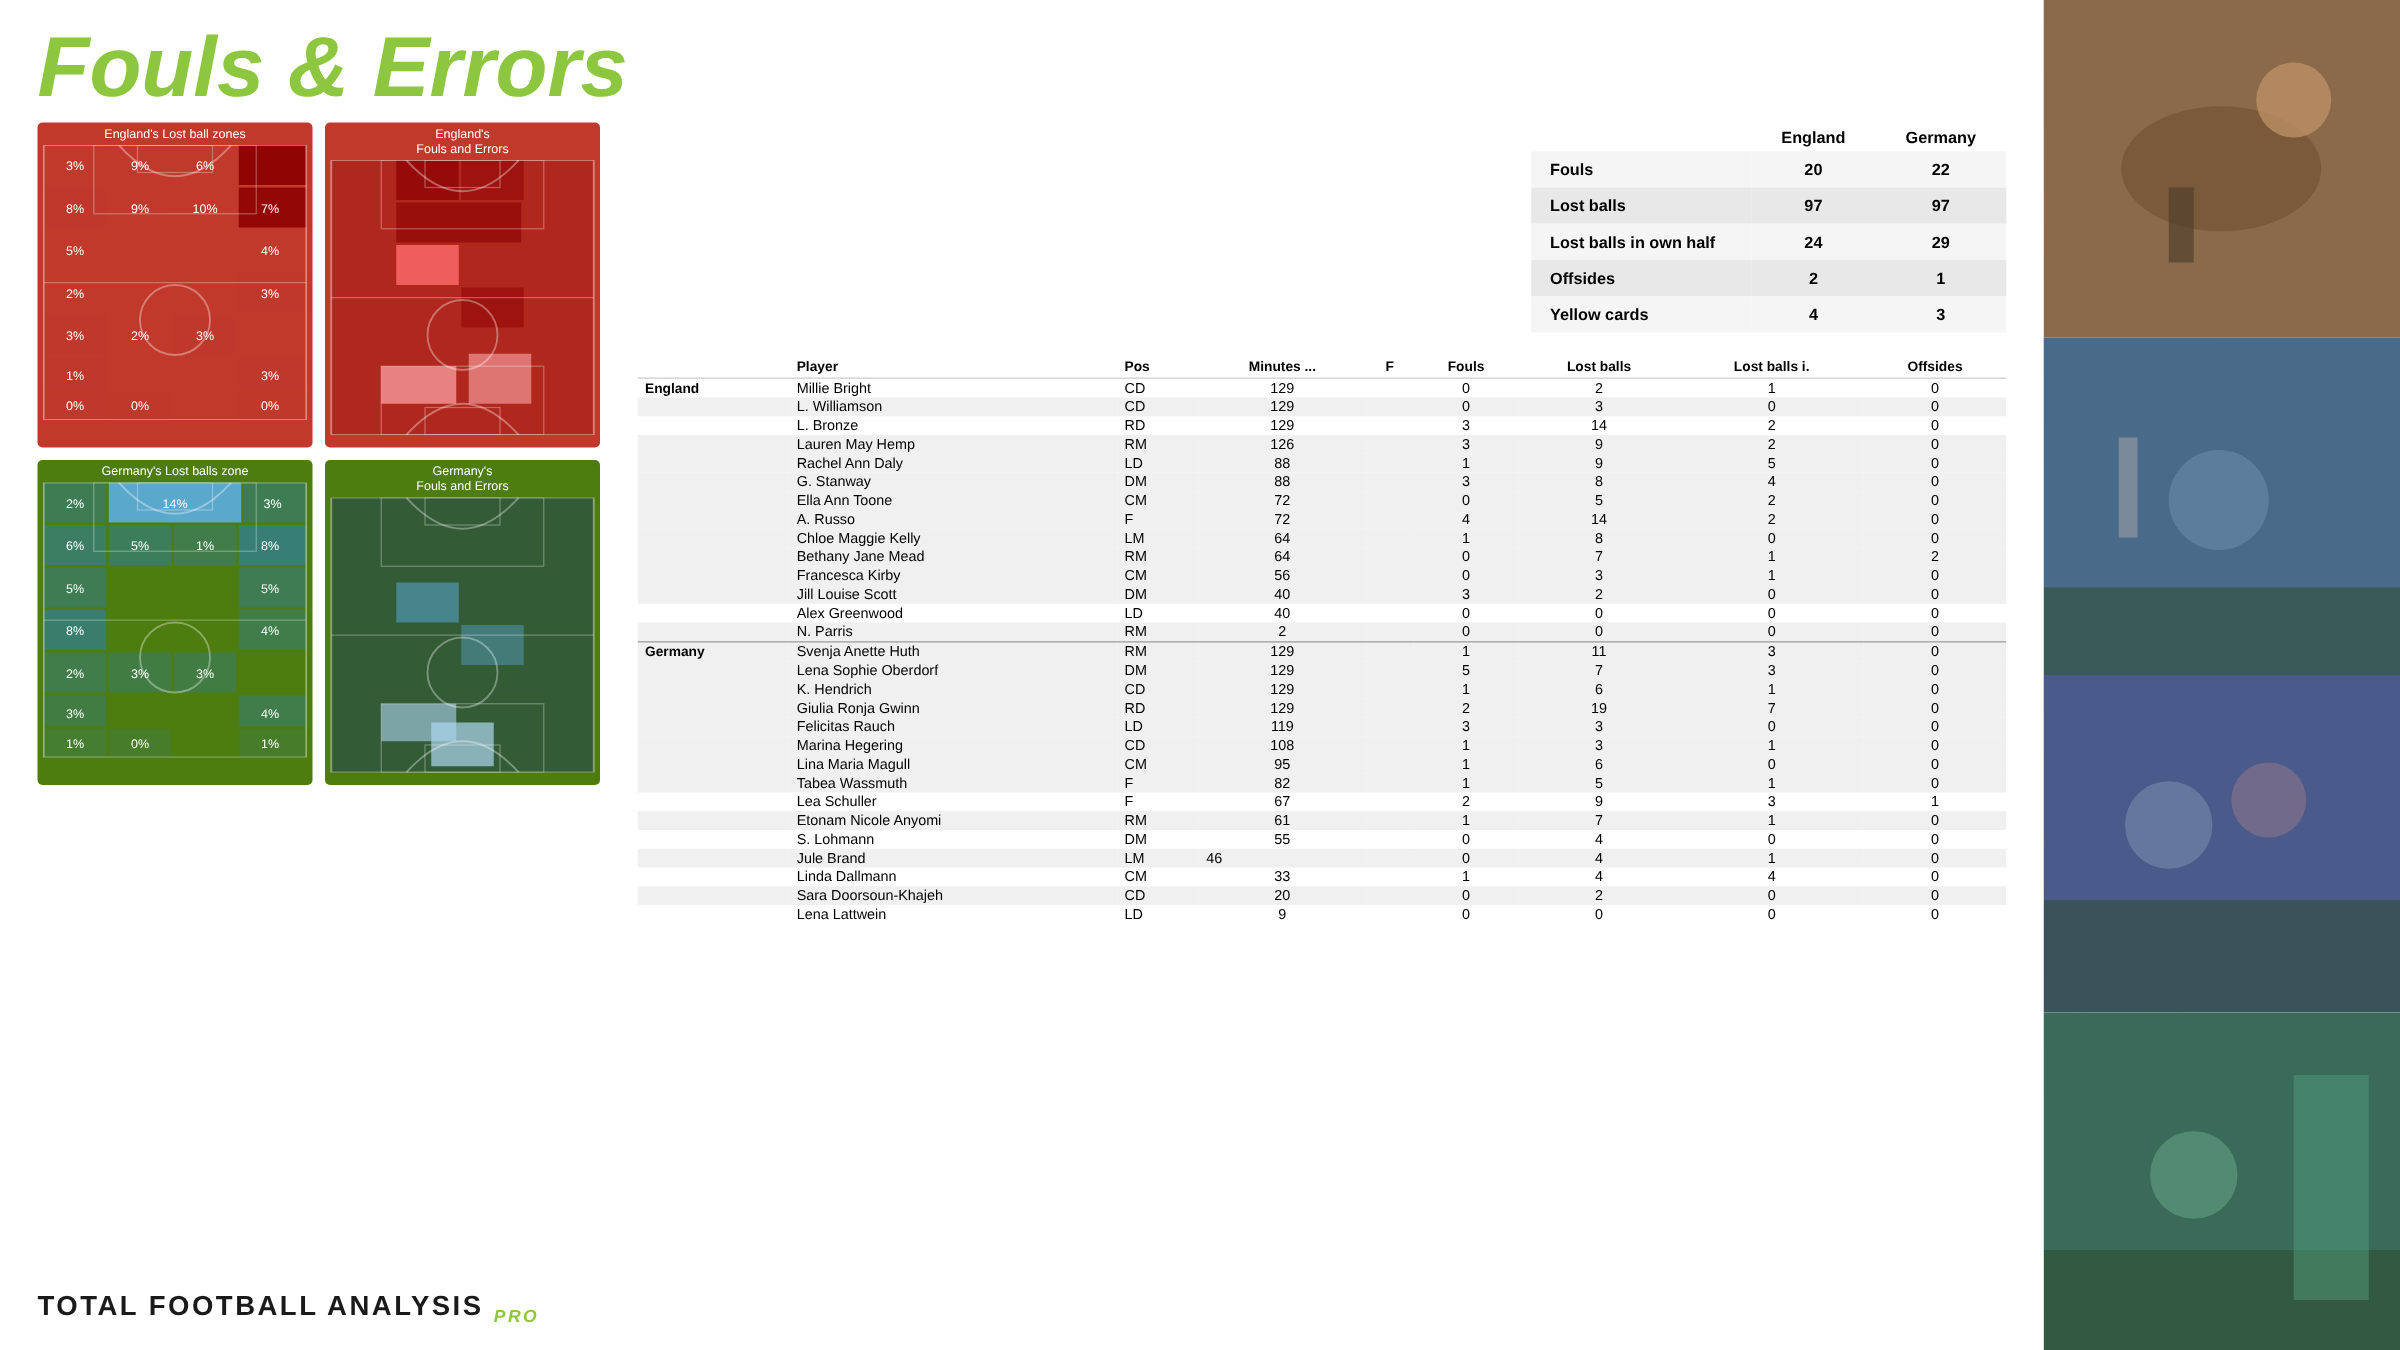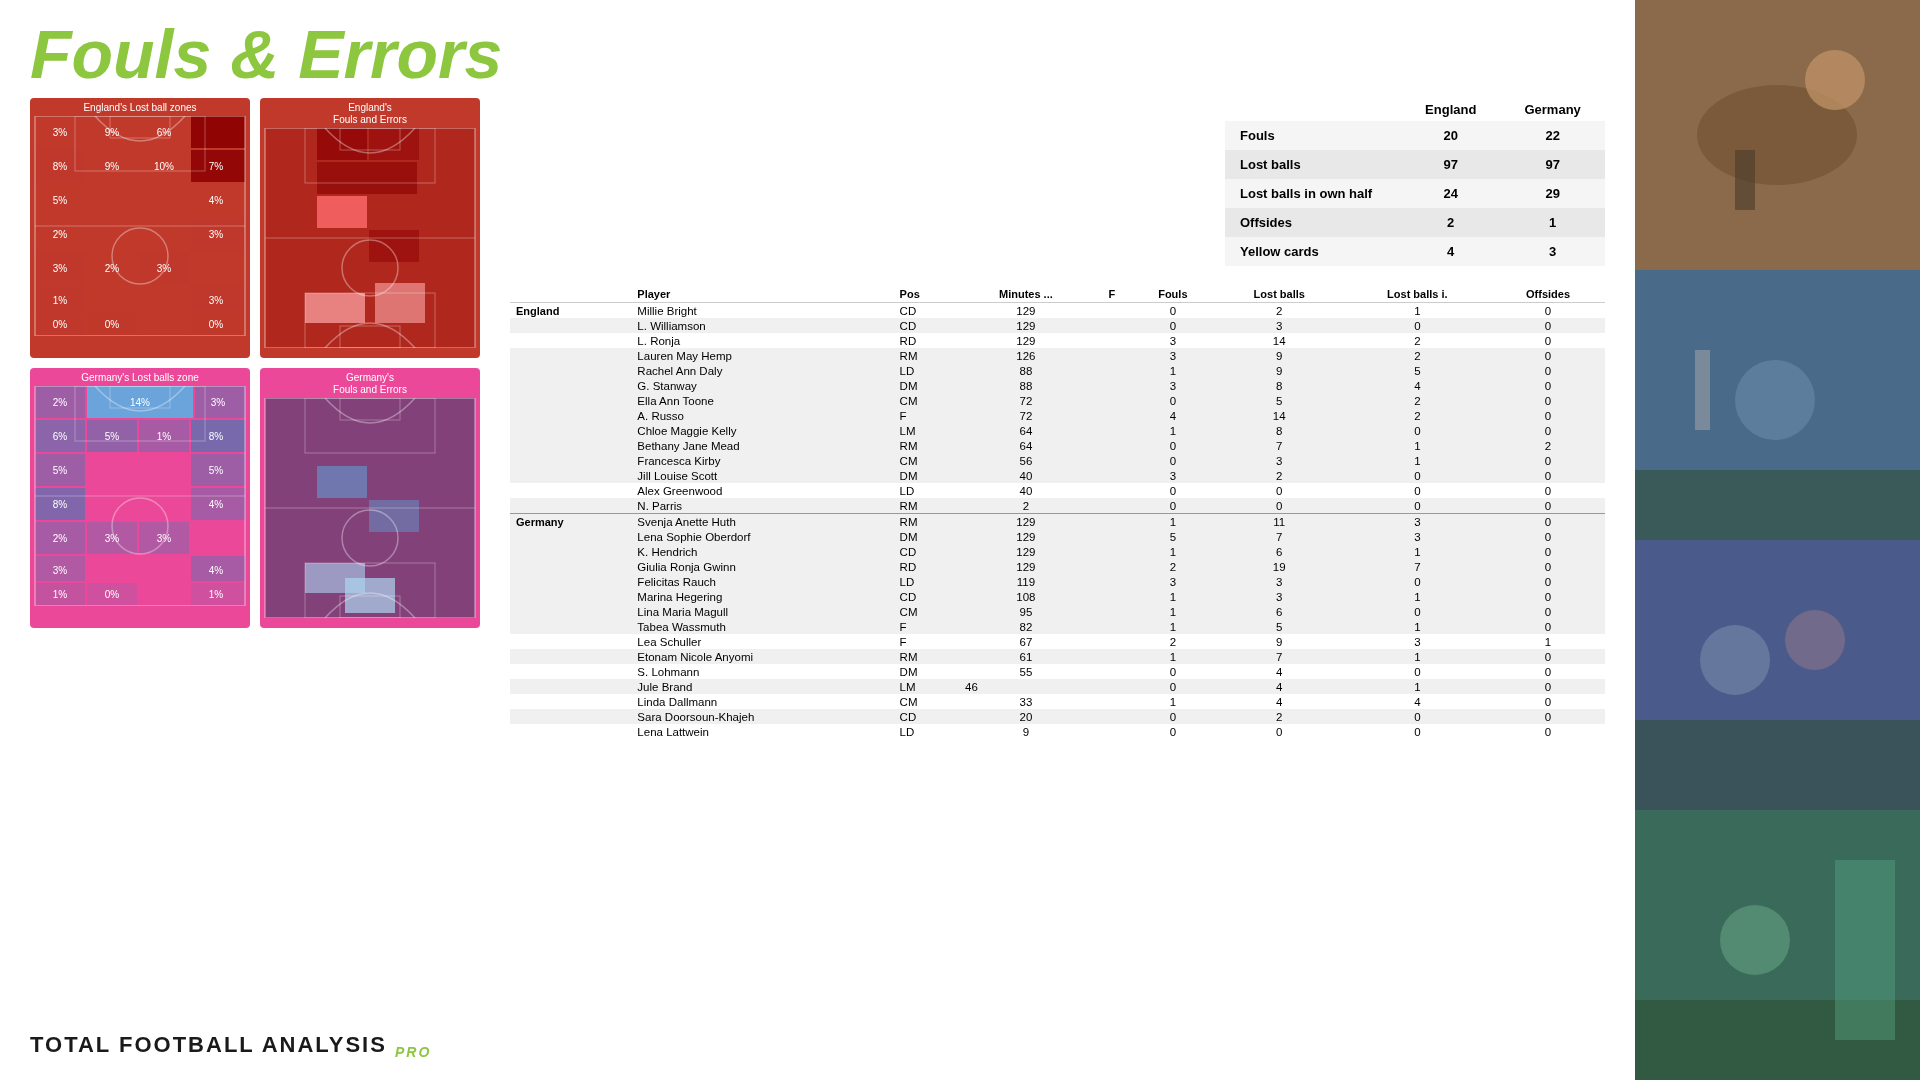--- a/index.html
+++ b/index.html
@@ -54,21 +54,21 @@
     .heatmap-container {
       background: #c0392b;
       border-radius: 4px;
       padding: 4px;
       width: 220px;
       height: 260px;
       position: relative;
     }
 
     .heatmap-container.blue {
-      background: #ec4899;
+      background: #4d7c0f;
     }
 
     .heatmap-title {
       color: white;
       font-size: 10px;
       text-align: center;
       margin-bottom: 2px;
       line-height: 1.2;
     }
 
@@ -469,21 +469,21 @@
     <td>CD</td>
     <td style="text-align:center;">129</td>
     <td style="text-align:center;"></td>
     <td style="text-align:center;">0</td>
     <td style="text-align:center;">3</td>
     <td style="text-align:center;">0</td>
     <td style="text-align:center;">0</td>
   </tr>
               <tr>
     <td style="font-weight:bold; font-size:11px;"></td>
-    <td>L. Ronja</td>
+    <td>L. Bronze</td>
     <td>RD</td>
     <td style="text-align:center;">129</td>
     <td style="text-align:center;"></td>
     <td style="text-align:center;">3</td>
     <td style="text-align:center;">14</td>
     <td style="text-align:center;">2</td>
     <td style="text-align:center;">0</td>
   </tr>
               <tr>
     <td style="font-weight:bold; font-size:11px;"></td>

